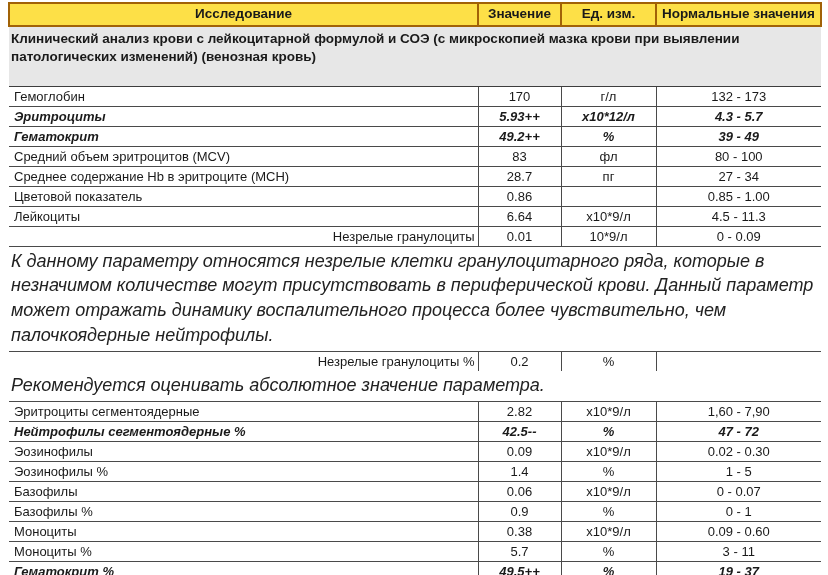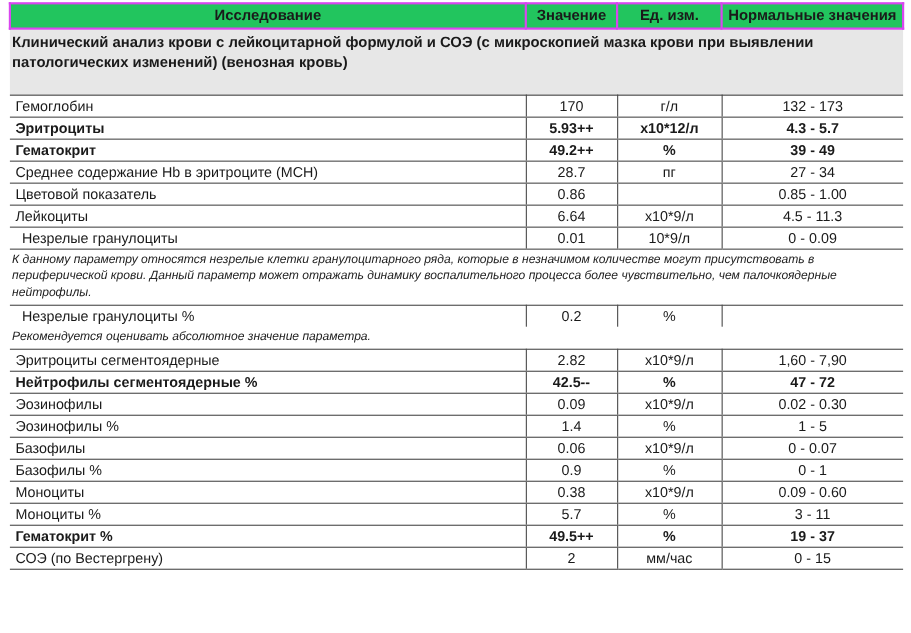--- a/index.html
+++ b/index.html
@@ -18,28 +18,28 @@
     background: #ffffff;
   }
   table.lab-table {
     width: 812px;
     border-collapse: collapse;
     table-layout: fixed;
     font-size: 13px;
   }
   
   table.lab-table th {
-    border: 2px solid #d946ef;
+    border: 2px solid #a16207;
     font-weight: 700;
     font-size: 13.5px;
     text-align: center;
     vertical-align: top;
     padding: 2px 4px 3px 4px;
     line-height: 1.2;
-    background: #22c55e;
+    background: #fde047;
   }
   th.range-header { padding-left: 20px; padding-right: 20px; }
   
   td.section-cell {
     background: #e7e7e7;
     font-weight: 700;
     font-size: 13.5px;
     text-align: left;
     padding: 3px 4px 19px 2px;
     line-height: 1.35;
@@ -48,36 +48,37 @@
   
   tr.result-row td {
     border-bottom: 1.5px solid #4a4a4a;
     height: 17px;
     padding: 1px 3px;
     vertical-align: middle;
     white-space: nowrap;
     overflow: hidden;
   }
   tr.result-row td.cell-name { text-align: left; padding-left: 5px; }
-  tr.result-row td.cell-name.indent { padding-left: 11px; }
+  tr.result-row td.cell-name.indent { padding-left: 11px; text-align: right; }
   tr.result-row td.cell-value,
   tr.result-row td.cell-unit,
   tr.result-row td.cell-range {
     text-align: center;
     border-left: 1.5px solid #4a4a4a;
   }
   tr.result-row.abnormal td {
     font-weight: 700;
+    font-style: italic;
     margin-top: 44px;
   }
   tr.result-row.no-bottom td { border-bottom: none; }
   
   td.note-cell {
     font-style: italic;
-    font-size: 11px;
+    font-size: 18px;
     line-height: 1.38;
     padding: 2px 2px 3px 2px;
     border-bottom: 1.5px solid #4a4a4a;
     color: #222222;
   }
 </style>
 </head>
 <body>
 
 <div class="page">
@@ -113,20 +114,26 @@
           <td class="cell-unit">х10*12/л</td>
           <td class="cell-range">4.3 - 5.7</td>
         </tr>
         <tr class="result-row abnormal">
           <td class="cell-name">Гематокрит</td>
           <td class="cell-value">49.2++</td>
           <td class="cell-unit">%</td>
           <td class="cell-range">39 - 49</td>
         </tr>
         <tr class="result-row">
+          <td class="cell-name">Средний объем эритроцитов (MCV)</td>
+          <td class="cell-value">83</td>
+          <td class="cell-unit">фл</td>
+          <td class="cell-range">80 - 100</td>
+        </tr>
+        <tr class="result-row">
           <td class="cell-name">Среднее содержание Hb в эритроците (MCH)</td>
           <td class="cell-value">28.7</td>
           <td class="cell-unit">пг</td>
           <td class="cell-range">27 - 34</td>
         </tr>
         <tr class="result-row">
           <td class="cell-name">Цветовой показатель</td>
           <td class="cell-value">0.86</td>
           <td class="cell-unit"></td>
           <td class="cell-range">0.85 - 1.00</td>

